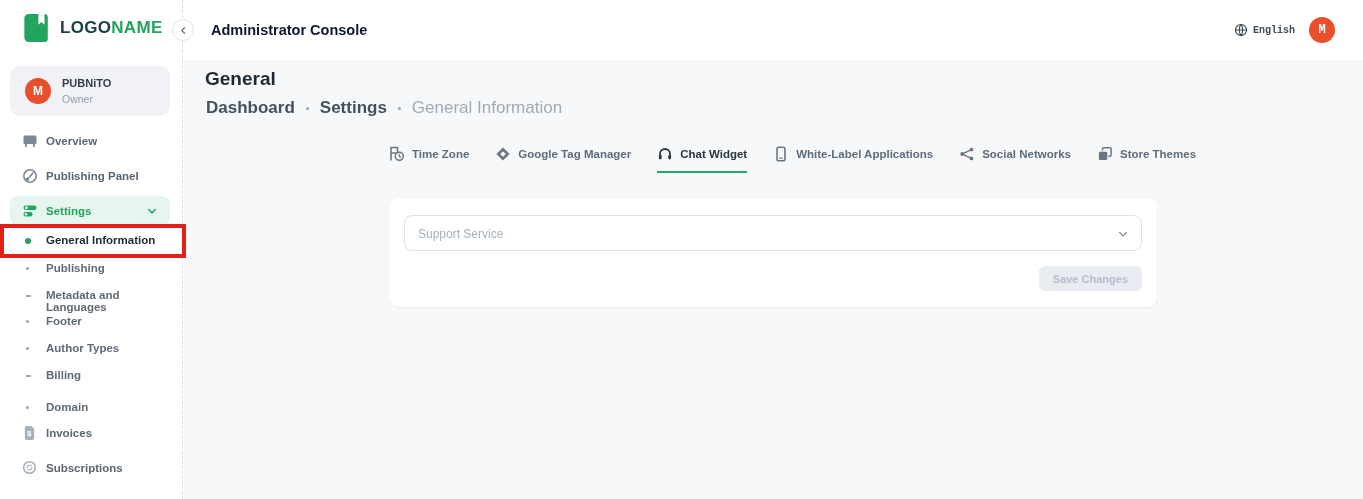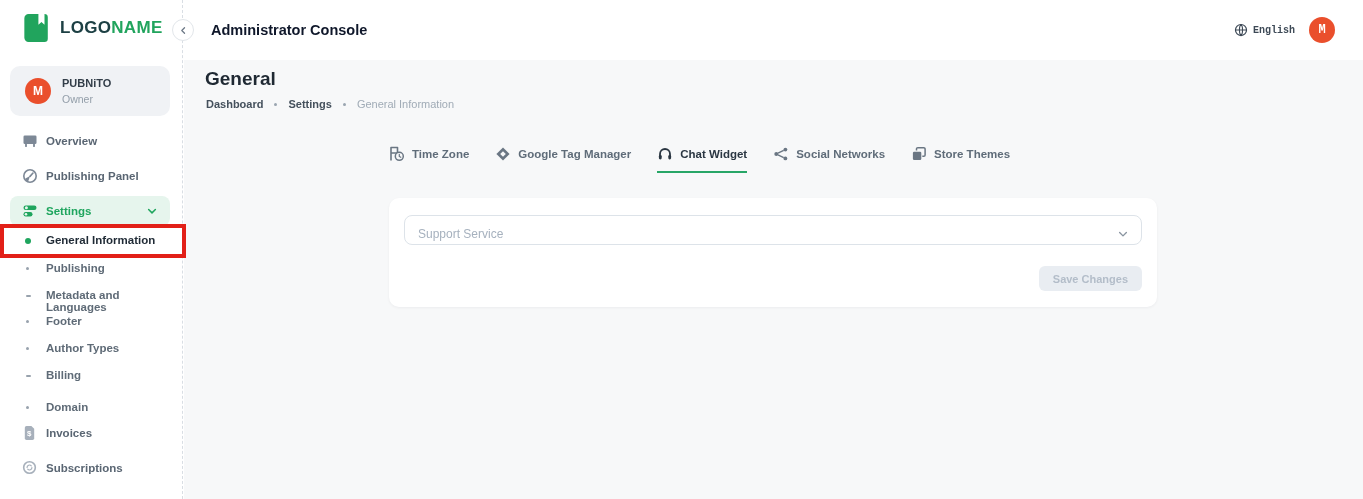--- a/index.html
+++ b/index.html
@@ -46,33 +46,33 @@
   .topbar { position:absolute; left:184px; top:0; width:1179px; height:60px; background:#fff; }
   .topbar-title { position:absolute; left:27px; top:22px; font-size:14.5px; font-weight:700; color:#0f172a; }
   .topbar-right { position:absolute; right:28px; top:0; height:60px; display:flex; align-items:center; gap:14px;font-family:Liberation Mono, monospace; }
   .lang { display:flex; align-items:center; gap:5px; color:#3d4956; cursor:pointer; }
   .lang-label { font-size:10px; font-weight:700; }
   .avatar-top { width:26px; height:26px; border-radius:50%; background:#ea4f2c; color:#fff; font-size:12px; font-weight:700; display:flex; align-items:center; justify-content:center; cursor:pointer; }
 
   
   .content { position:absolute; left:184px; top:60px; width:1179px; height:439px; background:#f7f8f9; }
   .page-title { position:absolute; left:21px; top:8px; font-size:19px; font-weight:700; color:#1f2933; }
-  .breadcrumb { position:absolute; left:22px; top:38px; display:flex; align-items:center; gap:11px; font-size:11px; }
+  .breadcrumb { position:absolute; left:22px; top:38px; display:flex; align-items:center; gap:11px; font-size:17px; }
   .crumb { font-weight:600; color:#44505c; cursor:pointer; }
   .crumb.muted { color:#a0abb6; font-weight:400; cursor:default; }
   .crumb-sep { width:3px; height:3px; border-radius:50%; background:#9aa5b0; }
 
   .tabs { position:absolute; left:205px; top:86px; display:flex; gap:26px; }
   .tab { display:flex; align-items:center; gap:7px; padding-bottom:9px; font-size:11.5px; font-weight:700; color:#5f6c79; cursor:pointer; border-bottom:2px solid transparent; }
   .tab .ticon { width:16px; height:16px; color:#6a7683; }
   .tab.active { color:#2a3642; border-bottom-color:#27a667; }
   .tab.active .ticon { color:#2a3642; }
 
   .card { position:absolute; left:205px; top:138px; width:768px; height:109px; background:#fff; border-radius:10px; box-shadow:0 1px 3px rgba(16,24,40,.05); }
-  .select { position:absolute; left:15px; right:15px; top:17px; height:30px; border:1px solid #dde3e9; border-radius:8px; background:#fff; cursor:pointer; }
+  .select { position:absolute; left:15px; right:15px; top:17px; height:36px; border:1px solid #dde3e9; border-radius:8px; background:#fff; cursor:pointer; }
   .select-placeholder { position:absolute; left:13px; top:11px; font-size:12px; color:#a6b1be; }
   .select-chev { position:absolute; right:12px; top:12px; width:12px; height:12px; color:#8a95a1; }
   .save-btn { position:absolute; right:15px; top:68px; height:25px; padding:0 14px; background:#e9edf2; color:#b3bdc9; border:none; border-radius:6px; font-size:11px; font-weight:700; font-family:"Liberation Sans", sans-serif; cursor:pointer; }
 </style>
 </head>
 <body>
 
 <div class="sidebar">
 
   <div class="logo-row">
@@ -242,20 +242,29 @@
             <path d="M3 10.5 V8 a5 5 0 0 1 10 0 v2.5" fill="none" stroke="currentColor" stroke-width="1.8" stroke-linecap="round"></path>
             <rect x="1.9" y="9" width="2.8" height="4.4" rx="1.3" fill="currentColor"></rect>
             <rect x="11.3" y="9" width="2.8" height="4.4" rx="1.3" fill="currentColor"></rect>
           </svg>
       </span>
       <span>Chat Widget</span>
     </div>
     <div class="tab">
       <span class="ticon">
         <svg width="16" height="16" viewBox="0 0 16 16">
+            <rect x="4" y="1.3" width="8" height="13.4" rx="1.8" fill="none" stroke="currentColor" stroke-width="1.6"></rect>
+            <path d="M6.8 12.2 h2.4" stroke="currentColor" stroke-width="1.3" stroke-linecap="round"></path>
+          </svg>
+      </span>
+      <span>White-Label Applications</span>
+    </div>
+    <div class="tab">
+      <span class="ticon">
+        <svg width="16" height="16" viewBox="0 0 16 16">
             <circle cx="3.3" cy="8" r="2" fill="currentColor"></circle>
             <circle cx="12.4" cy="3.6" r="1.9" fill="currentColor"></circle>
             <circle cx="12.4" cy="12.4" r="1.9" fill="currentColor"></circle>
             <path d="M5 7.2 L10.7 4.3 M5 8.8 L10.7 11.7" stroke="currentColor" stroke-width="1.4"></path>
           </svg>
       </span>
       <span>Social Networks</span>
     </div>
     <div class="tab">
       <span class="ticon">

